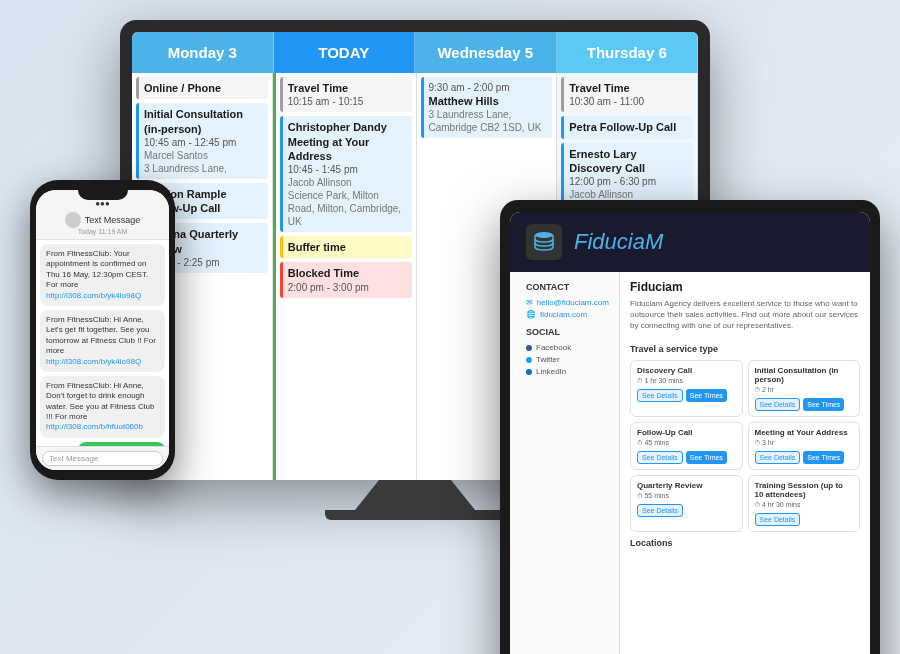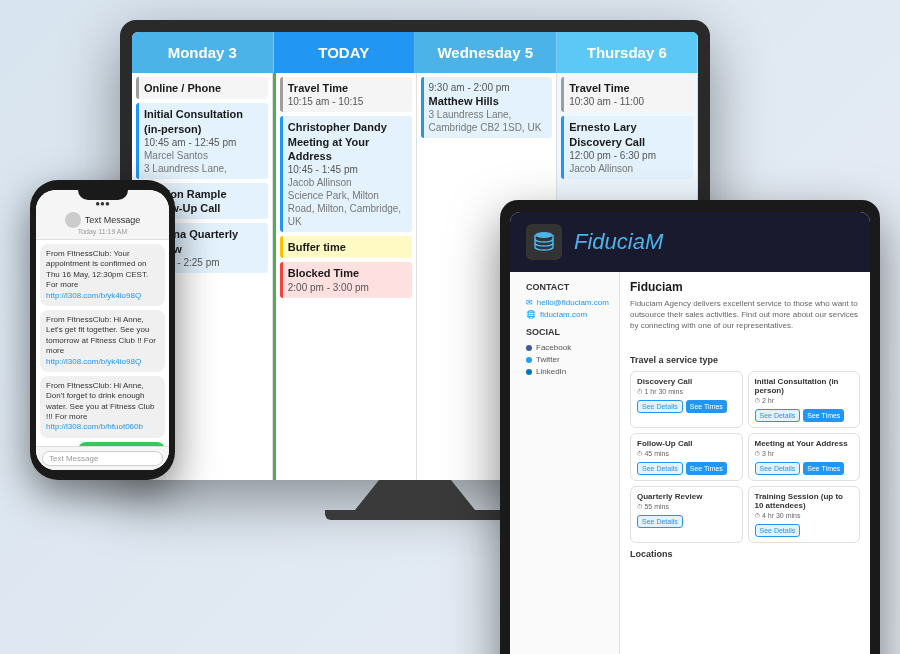--- a/index.html
+++ b/index.html
@@ -340,21 +340,21 @@
     }
     .tablet-main h2 {
       font-size: 12px;
       font-weight: 700;
       color: #1a1a1a;
       margin-bottom: 4px;
     }
     .tablet-main p {
       font-size: 8px;
       color: #666;
-      margin-bottom: 23px;
+      margin-bottom: 12px;
       line-height: 1.4;
     }
     .service-type-label {
       font-size: 9px;
       font-weight: 600;
       color: #333;
       margin-bottom: 6px;
     }
     .service-grid {
       display: grid;
@@ -479,20 +479,23 @@
                 <div class="event-time">9:30 am - 2:00 pm</div>
                 <div class="event-title">Matthew Hills</div>
                 <div class="event-location">3 Laundress Lane, Cambridge CB2 1SD, UK</div>
               </div>
             </div>
 
             <div class="cal-col thursday-col">
               <div class="event-card gray">
                 <div class="event-title">Travel Time</div>
                 <div class="event-time">10:30 am - 11:00</div>
+              </div>
+              <div class="event-card">
+                <div class="event-title">Petra Follow-Up Call</div>
               </div>
               <div class="event-card">
                 <div class="event-title">Ernesto Lary Discovery Call</div>
                 <div class="event-time">12:00 pm - 6:30 pm</div>
                 <div class="event-location">Jacob Allinson</div>
               </div>
             </div>
           </div>
         </div>
       </div>

